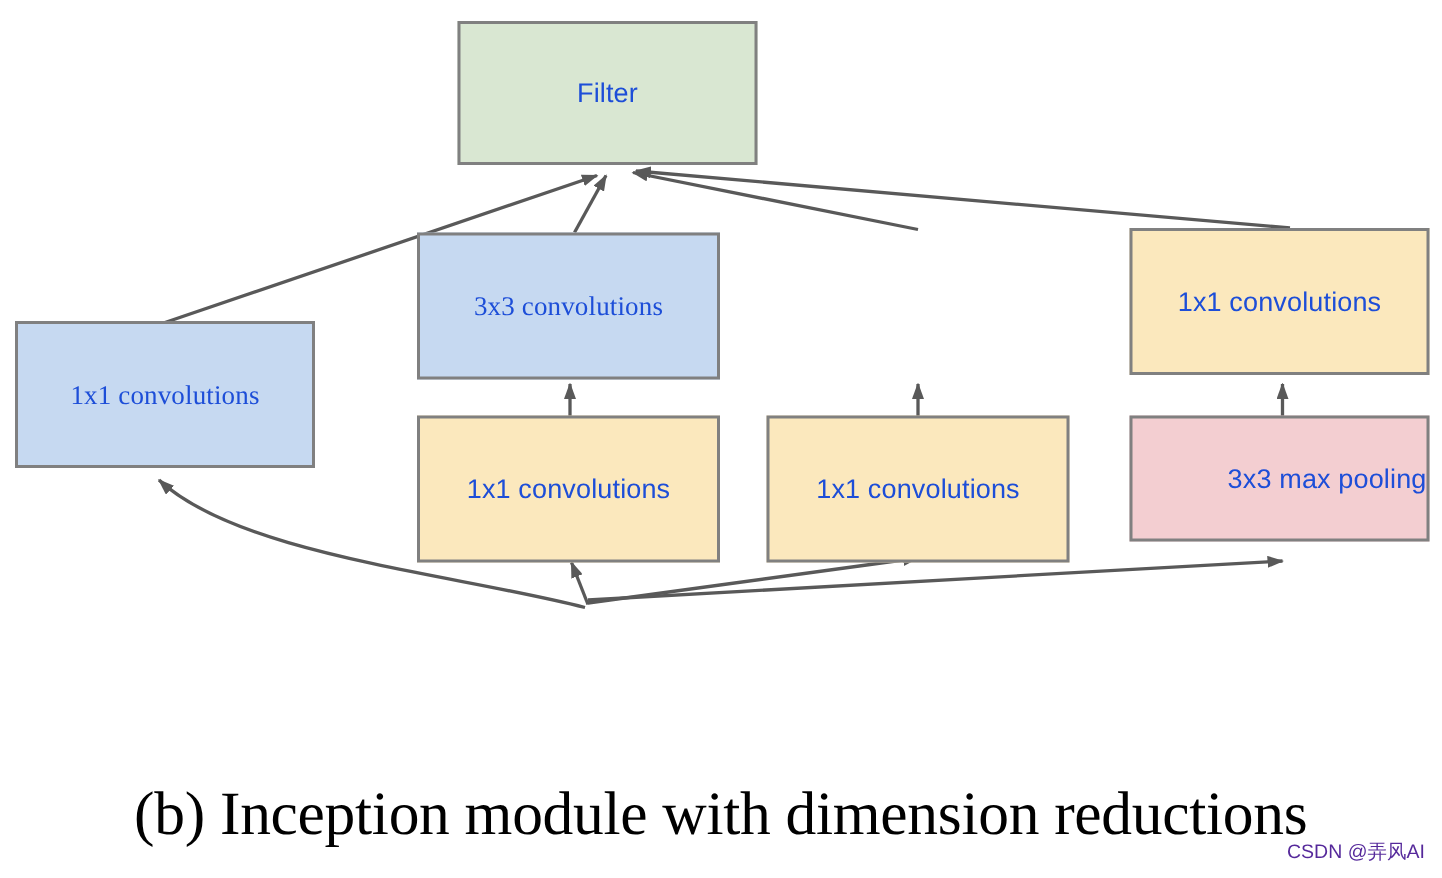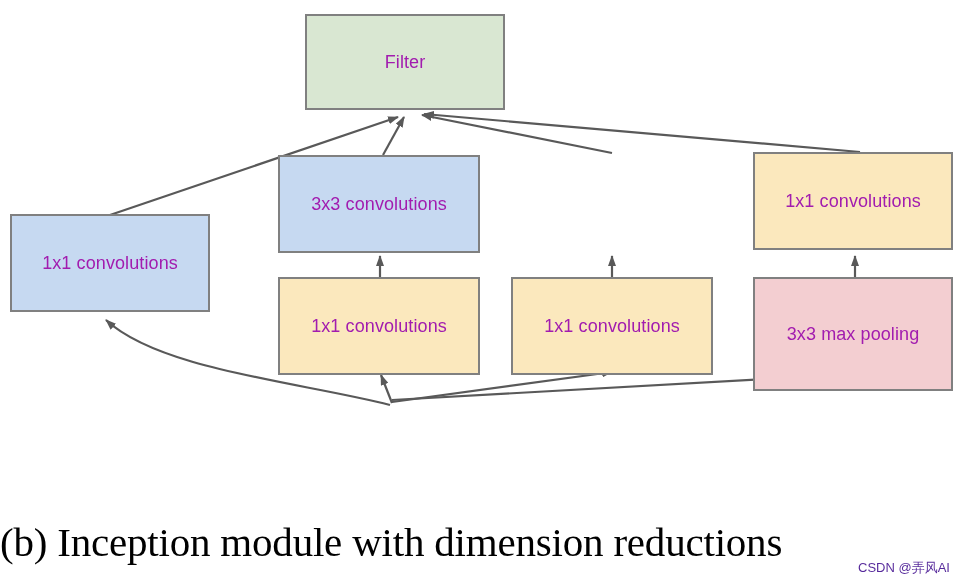--- a/index.html
+++ b/index.html
@@ -26,33 +26,34 @@
     position: absolute;
     box-sizing: border-box;
     border: 2px solid #808080;
     display: flex;
     align-items: center;
     justify-content: center;
     text-align: center;
     font-family: "Liberation Sans", sans-serif;
     font-size: 18px;
     line-height: 1.35;
-    color: #a21caf;
+    color: #1d4ed8;
     letter-spacing: 0.1px;
   }
   .fill-green { background: #d9e7d2; }
-  .fill-blue  { background: #c6d9f1; }
+  .fill-blue  { background: #c6d9f1; font-family: Liberation Serif, serif; }
   .fill-yellow{ background: #fbe8bd; }
   .fill-red   { background: #f3ced1; }
 
   #caption {
     position: absolute;
     left: 0;
     top: 518px;
     width: 961px;
+    text-align: center;
     font-family: "Liberation Serif", serif;
     font-size: 41px;
     color: #000000;
     white-space: nowrap;
     letter-spacing: -0.2px;
   }
   #watermark {
     position: absolute;
     left: 858px;
     top: 559px;
@@ -121,21 +122,21 @@
   </div>
 
   <div class="node-box fill-yellow" style="left:278px; top:277px; width:202px; height:98px;">
     <span>1x1 convolutions</span>
   </div>
 
   <div class="node-box fill-yellow" style="left:511px; top:277px; width:202px; height:98px;">
     <span>1x1 convolutions</span>
   </div>
 
-  <div class="node-box fill-red" style="left:753px; top:277px; width:200px; height:114px;">
+  <div class="node-box fill-red" style="left:753px; top:277px; width:200px; height:84px;justify-content:flex-end;">
     <span>3x3 max pooling</span>
   </div>
 
 
   <div id="caption">(b) Inception module with dimension reductions</div>
   <div id="watermark">CSDN @弄风AI</div>
 
 </div>
 
 </body></html>

